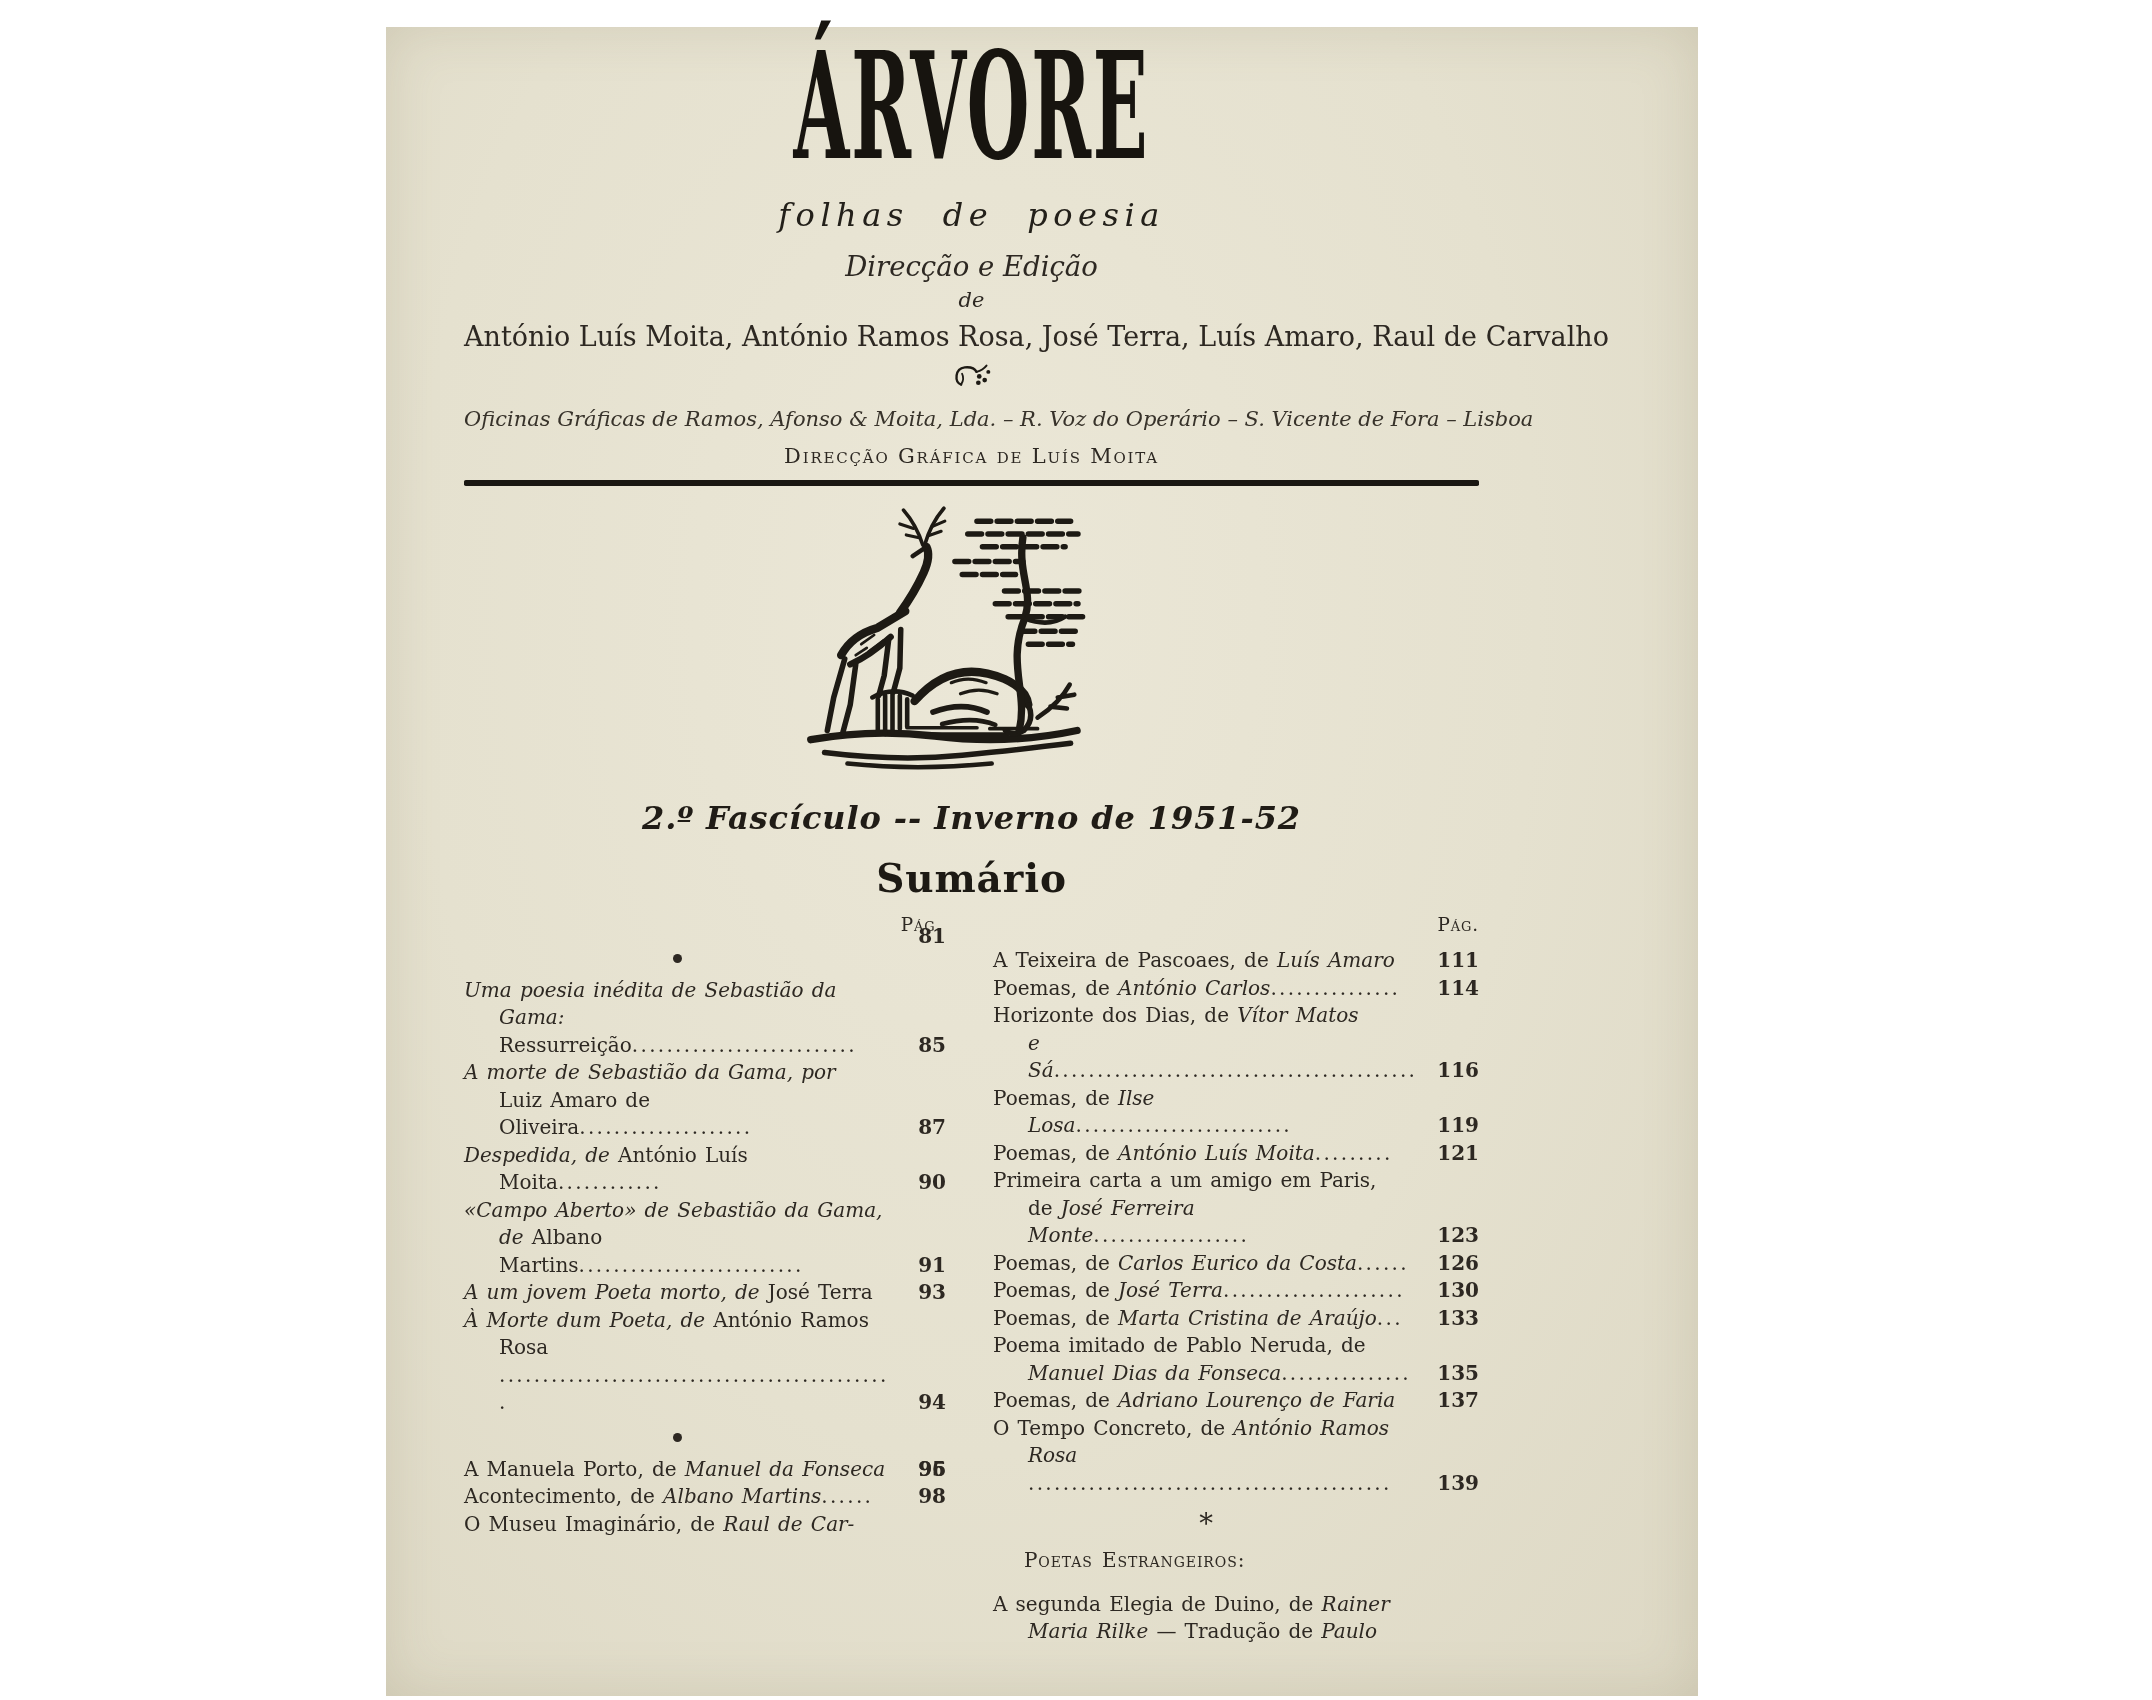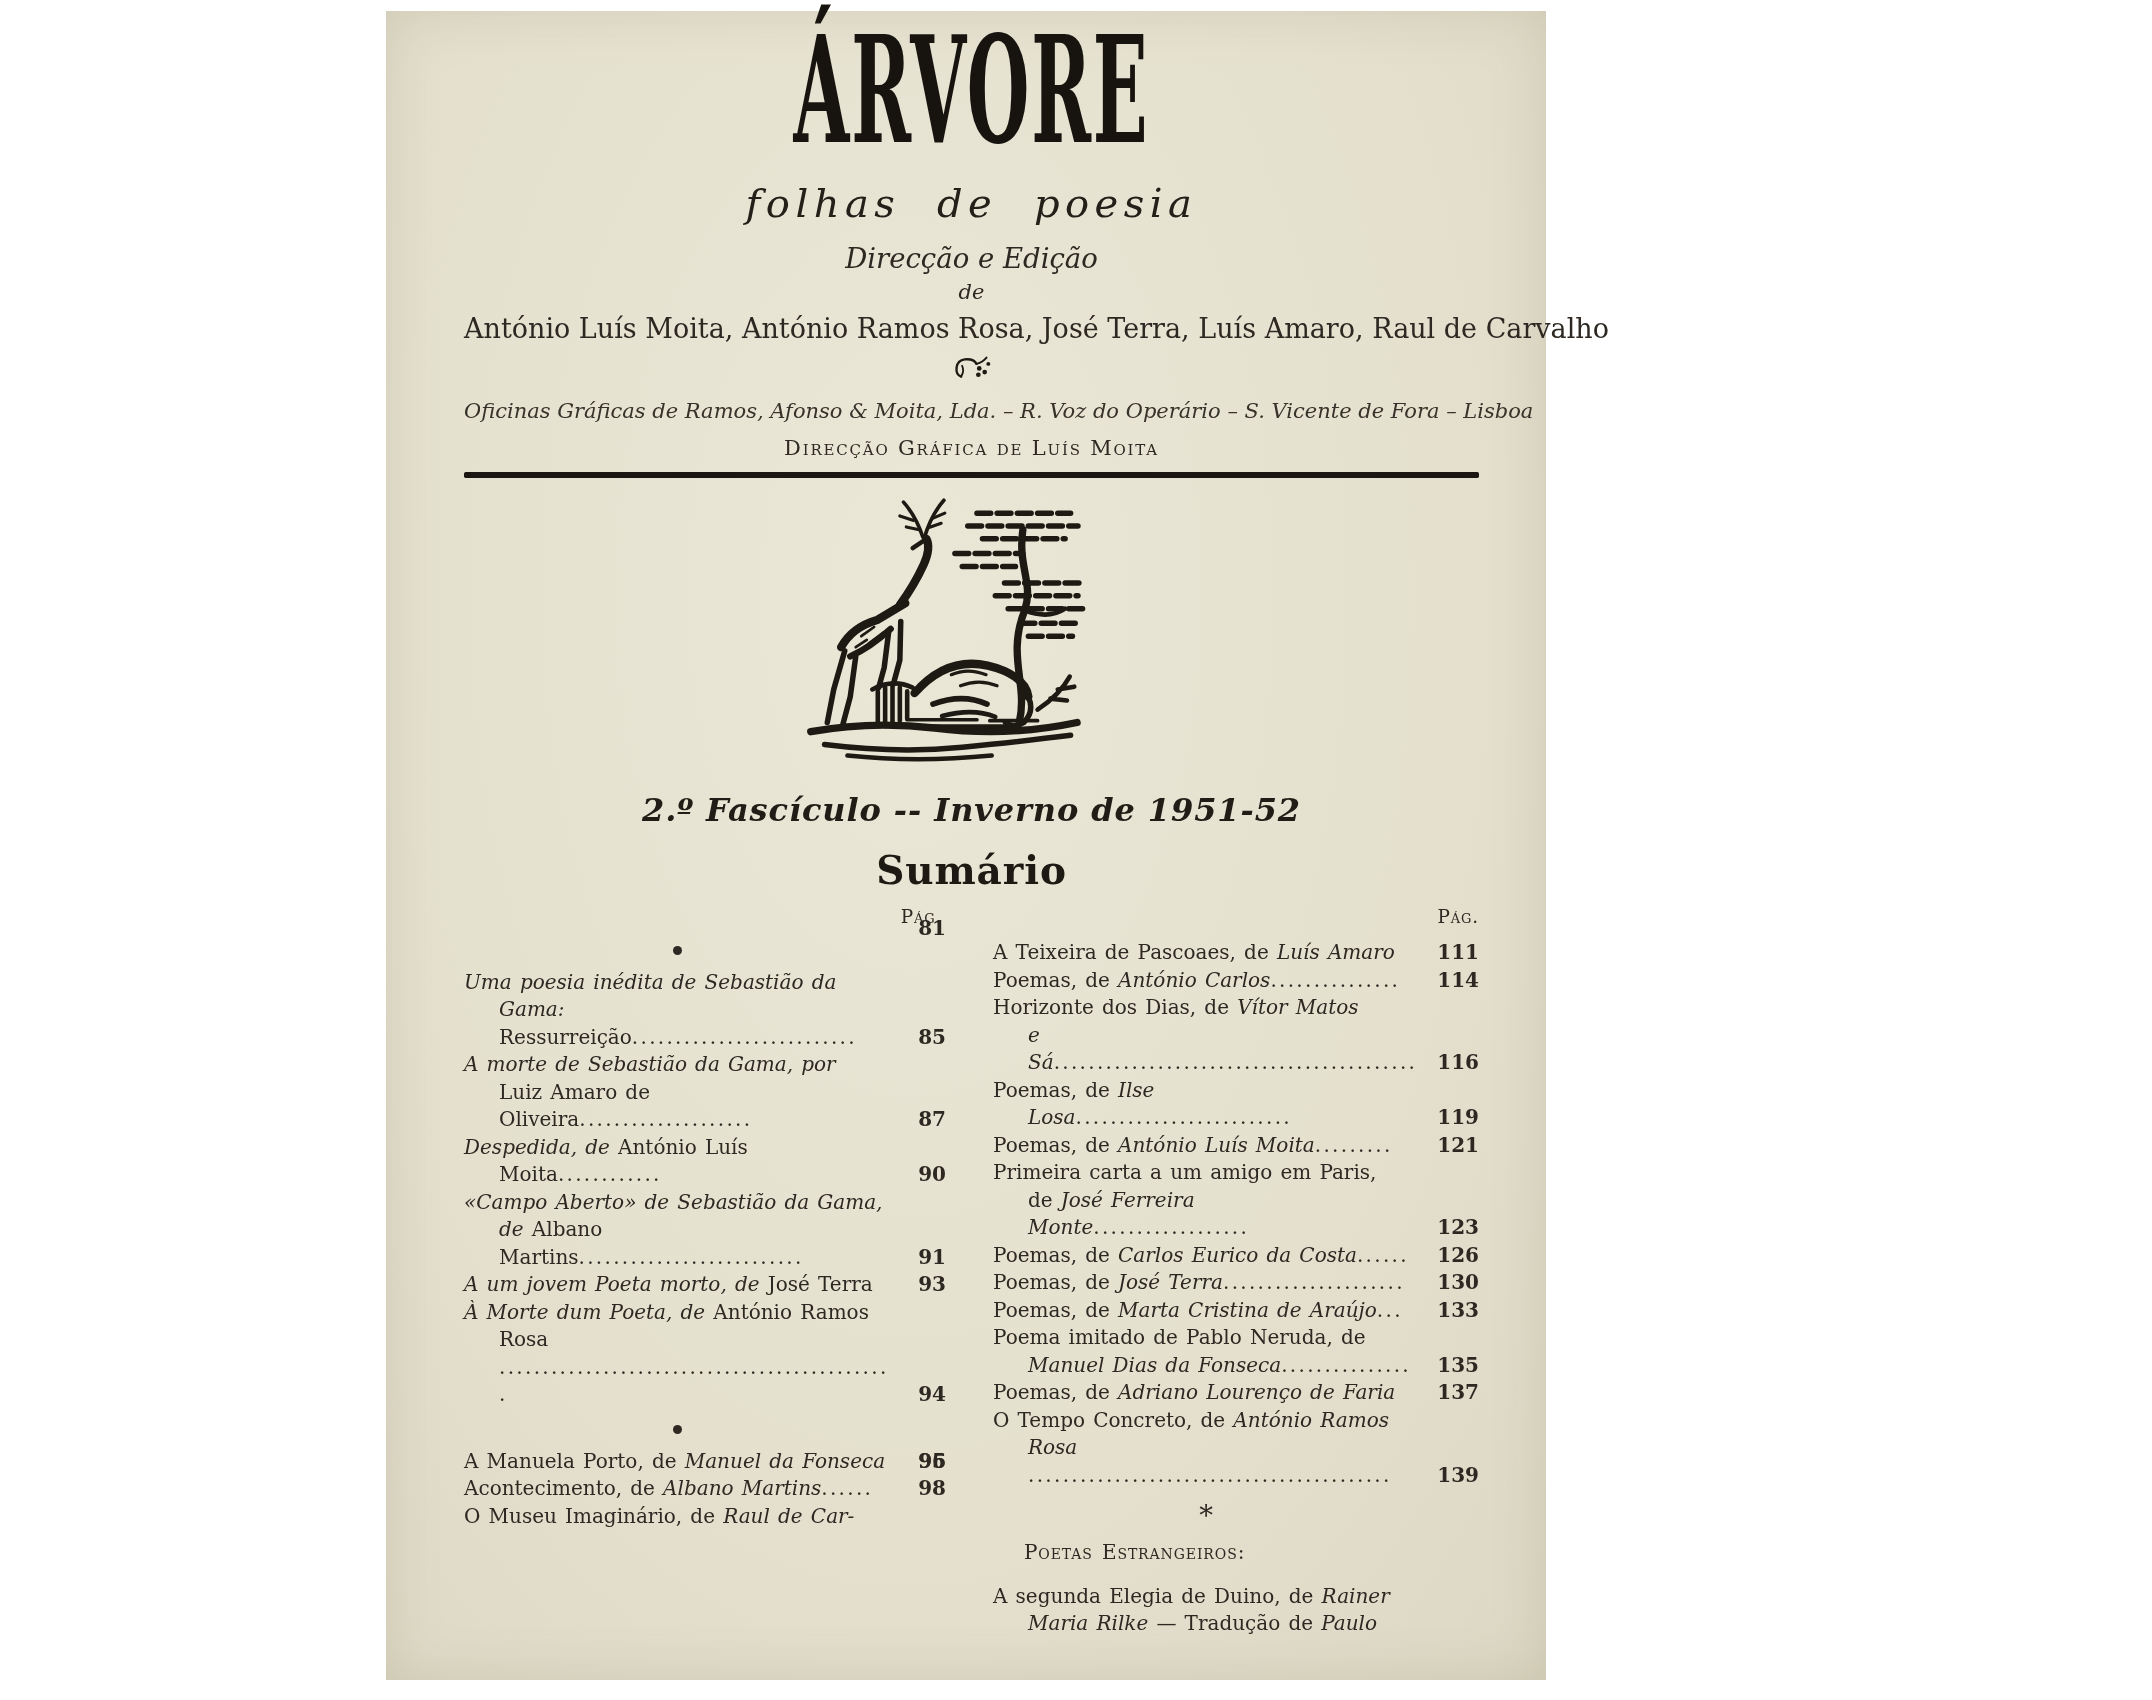--- a/index.html
+++ b/index.html
@@ -2,35 +2,35 @@
 <html style="font-size:14.7px"><head>
 <meta charset="utf-8">
 <style>
   html,body{margin:0;padding:0;}
   body{
     width:2153px;height:1701px;position:relative;background:#ffffff;
     font-family:"DejaVu Serif","Liberation Serif",serif;color:#2d2822;
     overflow:hidden;
   }
   .page{
-    position:absolute;left:386px;top:11px;width:1160px;height:1669px;
+    position:absolute;left:386px;top:27px;width:1312px;height:1669px;
     background:radial-gradient(ellipse at 45% 35%, #ebe7d7 0%, #e5e1cf 55%, #ddd8c4 100%);
     box-shadow:inset 0 0 55px rgba(120,110,80,0.18);
   }
   .content{position:relative;margin-left:78px;width:1015px;}
   .center{text-align:center;}
 
   .title-wrap{margin-top:42px;height:112px;position:relative;}
   .title-text{
     position:absolute;bottom:0;left:50%;
     transform:translateX(-50%) scaleY(2.05);transform-origin:50% 100%;
     font-size:72px;font-weight:bold;line-height:1;letter-spacing:1.8px;color:#17140f;
     white-space:nowrap;
   }
-  .subtitle{margin-top:14.7px;font-style:italic;font-size:40px;letter-spacing:5.5px;word-spacing:18.4px;color:#23201a;}
+  .subtitle{margin-top:14.7px;font-style:italic;font-size:32px;letter-spacing:5.5px;word-spacing:18.4px;color:#23201a;}
   .edition-label{margin-top:16.5px;font-style:italic;font-size:27.5px;}
   .edition-de{margin-top:5.5px;font-style:italic;font-size:21px;}
   .editors{margin-top:9.2px;font-size:27px;white-space:nowrap;}
   .ornament{margin-top:9.2px;height:29px;}
   .correspondence{margin-top:14.7px;font-size:26px;word-spacing:5.5px;}
   .printer{margin-top:16.5px;font-style:italic;font-size:21px;white-space:nowrap;color:#37322a;}
   .graphic-dir{margin-top:13px;font-size:21px;font-variant:small-caps;letter-spacing:1.8px;}
   .rule{margin-top:12px;height:6.4px;background:#1a1712;border-radius:1.8px;}
   .illus{margin-top:13px;display:flex;justify-content:center;}
   .illus svg{transform:translateX(-23px);}

